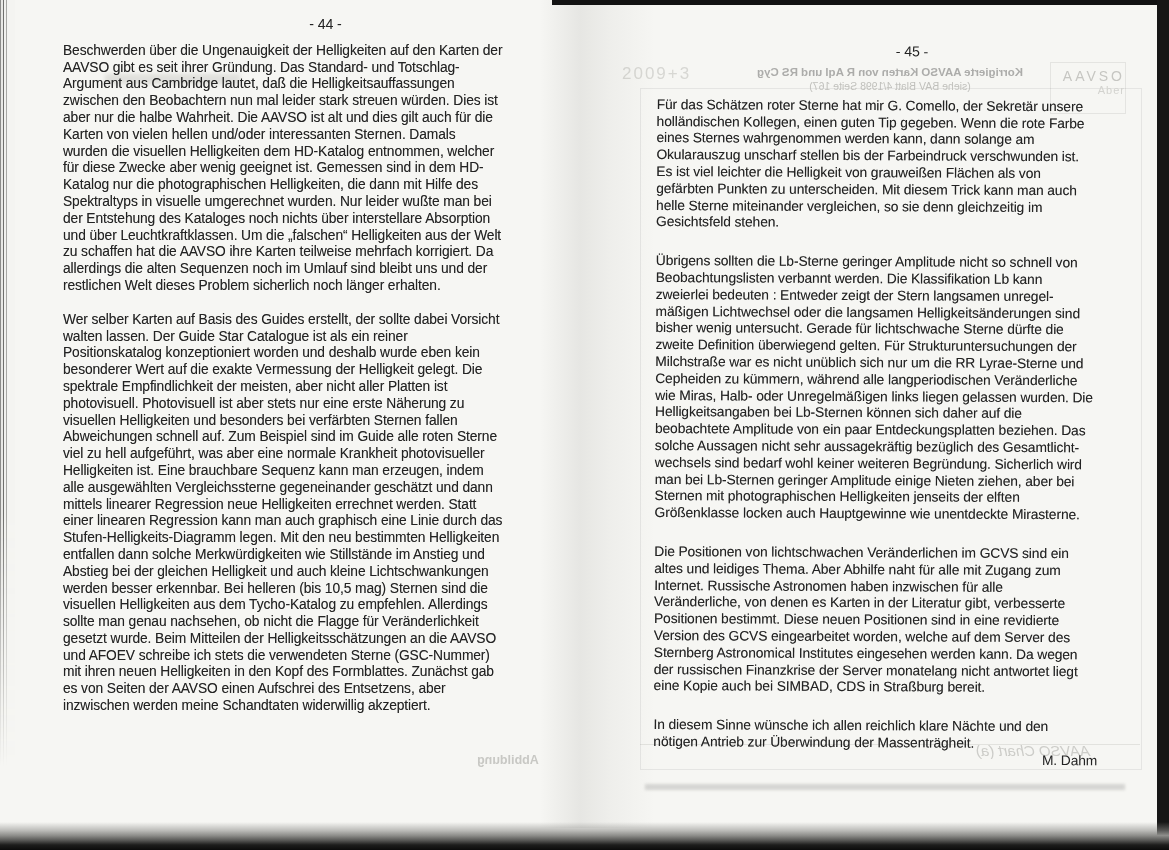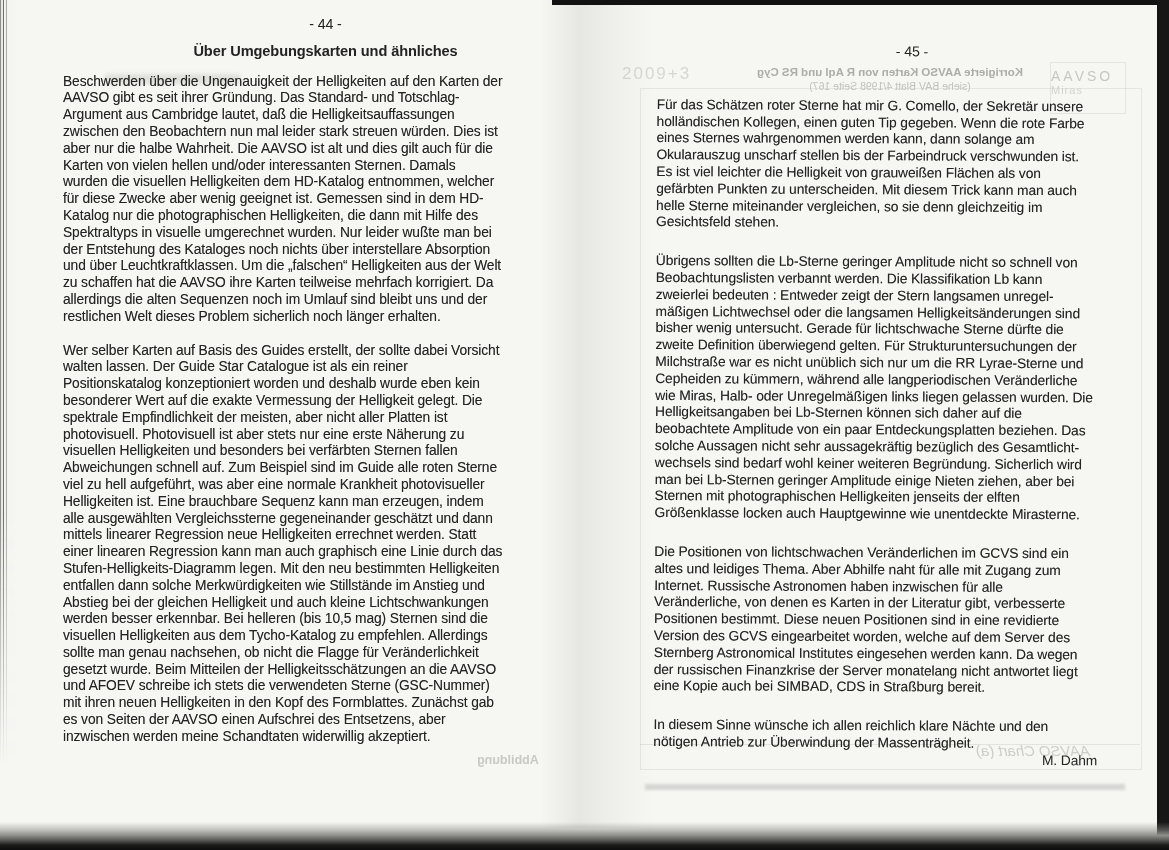--- a/index.html
+++ b/index.html
@@ -34,21 +34,21 @@
   .pagenum{text-align:center;margin:0 0 10px 0;font-size:14.2px;}
   .title{text-align:center;font-weight:bold;font-size:14.6px;margin:0 0 14px 0;}
   .para{white-space:pre-line;margin:0 0 17px 0;text-shadow:0 0 .4px rgba(20,20,20,.35);}
   .col-right .para{margin-bottom:22px;}
   .col-right .pagenum{margin-bottom:38px;}
   .signature{text-align:right;padding-right:66px;margin-top:0;}
   
   .mir{transform:scaleX(-1);}
   .bleed{position:absolute;pointer-events:none;}
   .bleed-box{left:640px;top:88px;width:500px;height:680px;border:1px solid rgba(70,70,68,.09);}
-  .bleed-logo-box{left:1050px;top:62px;width:74px;height:50px;border:1px solid rgba(70,70,68,.10);text-align:left;}
+  .bleed-logo-box{left:1050px;top:62px;width:74px;height:50px;border:1px solid rgba(70,70,68,.10);text-align:right;}
   .bleed-logo-box .l1{font-size:14px;letter-spacing:3px;color:#c6c6c2;margin-top:5px;}
   .bleed-logo-box .l2{font-size:11px;letter-spacing:1px;color:#d3d3cf;}
   .bleed-header{left:735px;top:66px;width:310px;text-align:center;font-size:11.5px;font-weight:bold;color:#acacaa;}
   .bleed-subheader{left:770px;top:80px;width:240px;text-align:center;font-size:10.5px;color:#c0c0bc;}
   .bleed-designation{left:622px;top:64px;font-size:17px;letter-spacing:2px;color:#d7d7d3;}
   .bleed-chart-label{left:890px;top:742px;width:200px;font-size:15px;font-style:italic;color:#cdcdc9;}
   .bleed-abbildung{left:477px;top:753px;font-size:12.5px;font-weight:bold;color:#c8c8c4;}
   .bleed-line{left:640px;top:744px;width:500px;height:1px;background:rgba(80,80,78,.12);}
   .bleed-caption{left:645px;top:784px;width:480px;height:6px;background:rgba(140,140,135,.30);filter:blur(1.6px);}
   .bleed-smudge-tl{left:105px;top:74px;width:135px;height:10px;background:rgba(160,160,152,.25);filter:blur(2px);}
@@ -60,28 +60,27 @@
 
   <div class="bleed bleed-smudge-tl"></div>
   <div class="bleed bleed-box"></div>
   <div class="bleed bleed-line"></div>
   <div class="bleed bleed-caption"></div>
   <div class="bleed bleed-designation">2009+3</div>
   <div class="bleed bleed-header mir">Korrigierte AAVSO Karten von R Aql und RS Cyg</div>
   <div class="bleed bleed-subheader mir">(siehe BAV Blatt 4/1998 Seite 167)</div>
   <div class="bleed bleed-logo-box">
     <div class="l1">AAVSO</div>
-    <div class="l2">Miras</div>
+    <div class="l2">Aber</div>
   </div>
   <div class="bleed bleed-chart-label mir">AAVSO Chart (a)</div>
   <div class="bleed bleed-abbildung mir">Abbildung</div>
 
   <div class="col col-left">
     <div class="pagenum">- 44 -</div>
-    <div class="title">Über Umgebungskarten und ähnliches</div>
     <p class="para">Beschwerden über die Ungenauigkeit der Helligkeiten auf den Karten der
 AAVSO gibt es seit ihrer Gründung. Das Standard- und Totschlag-
 Argument aus Cambridge lautet, daß die Helligkeitsauffassungen
 zwischen den Beobachtern nun mal leider stark streuen würden. Dies ist
 aber nur die halbe Wahrheit. Die AAVSO ist alt und dies gilt auch für die
 Karten von vielen hellen und/oder interessanten Sternen. Damals
 wurden die visuellen Helligkeiten dem HD-Katalog entnommen, welcher
 für diese Zwecke aber wenig geeignet ist. Gemessen sind in dem HD-
 Katalog nur die photographischen Helligkeiten, die dann mit Hilfe des
 Spektraltyps in visuelle umgerechnet wurden. Nur leider wußte man bei

